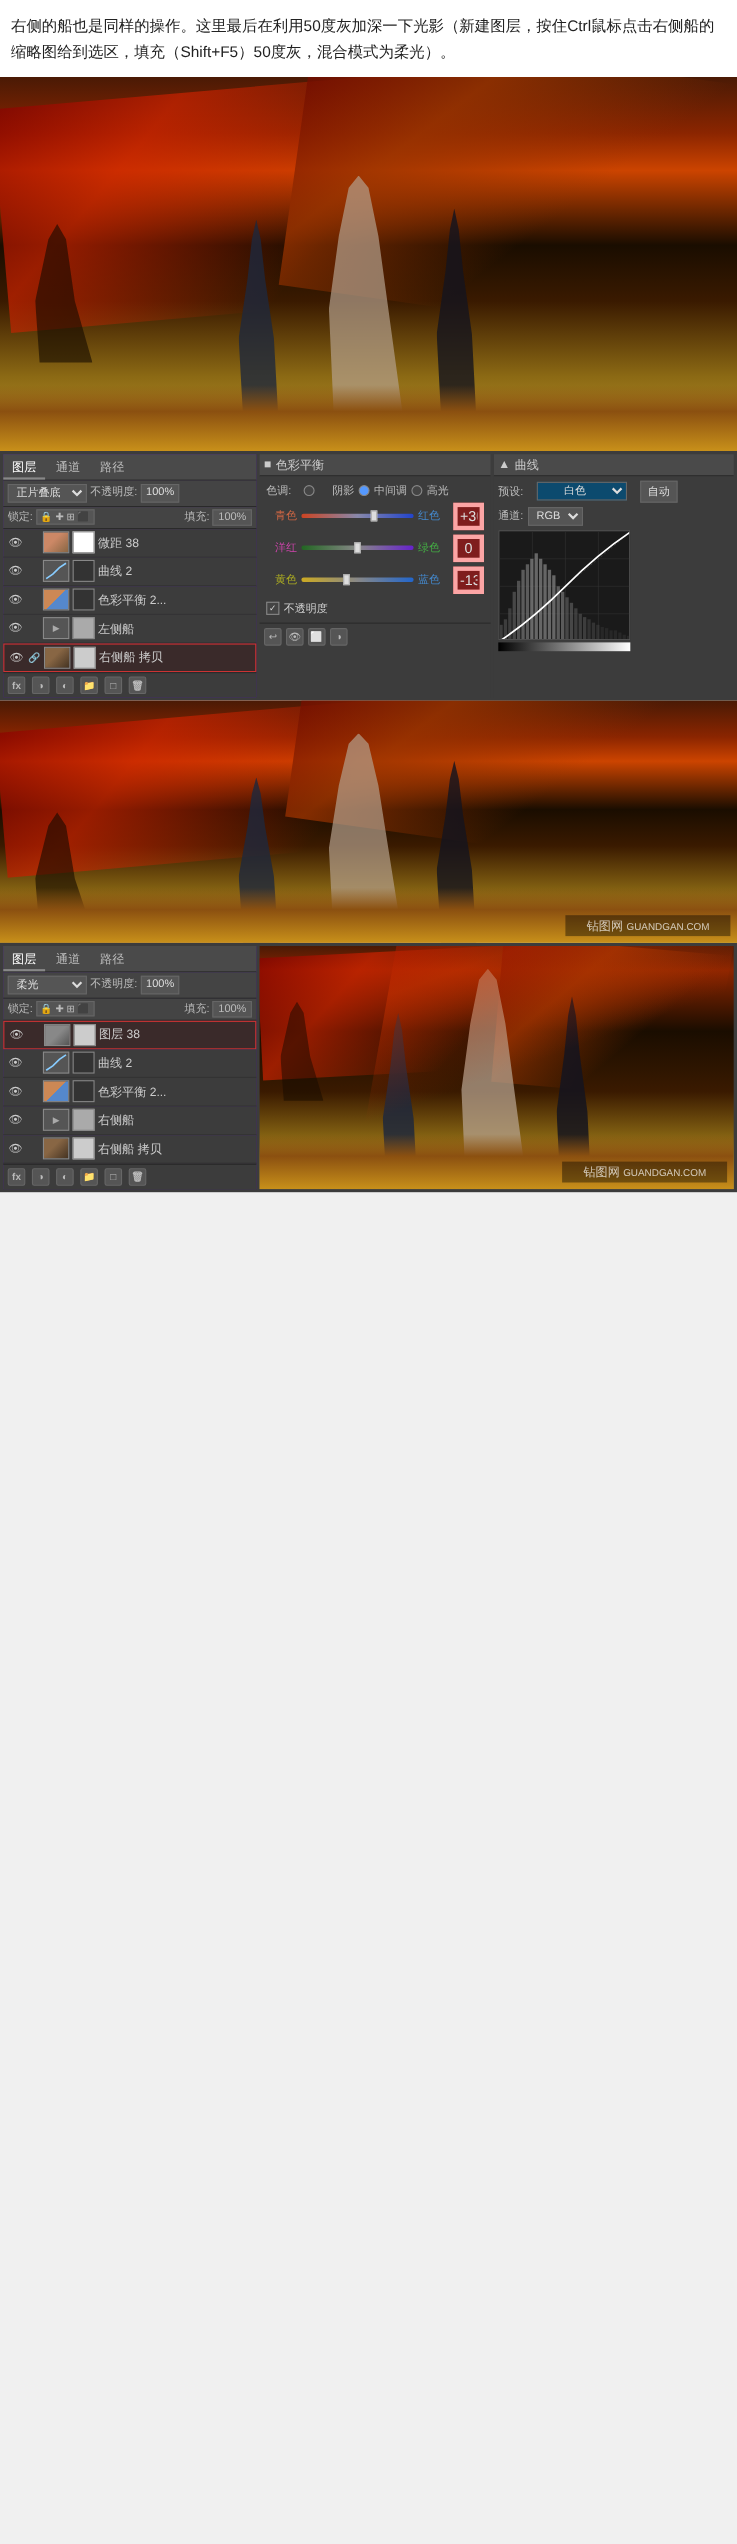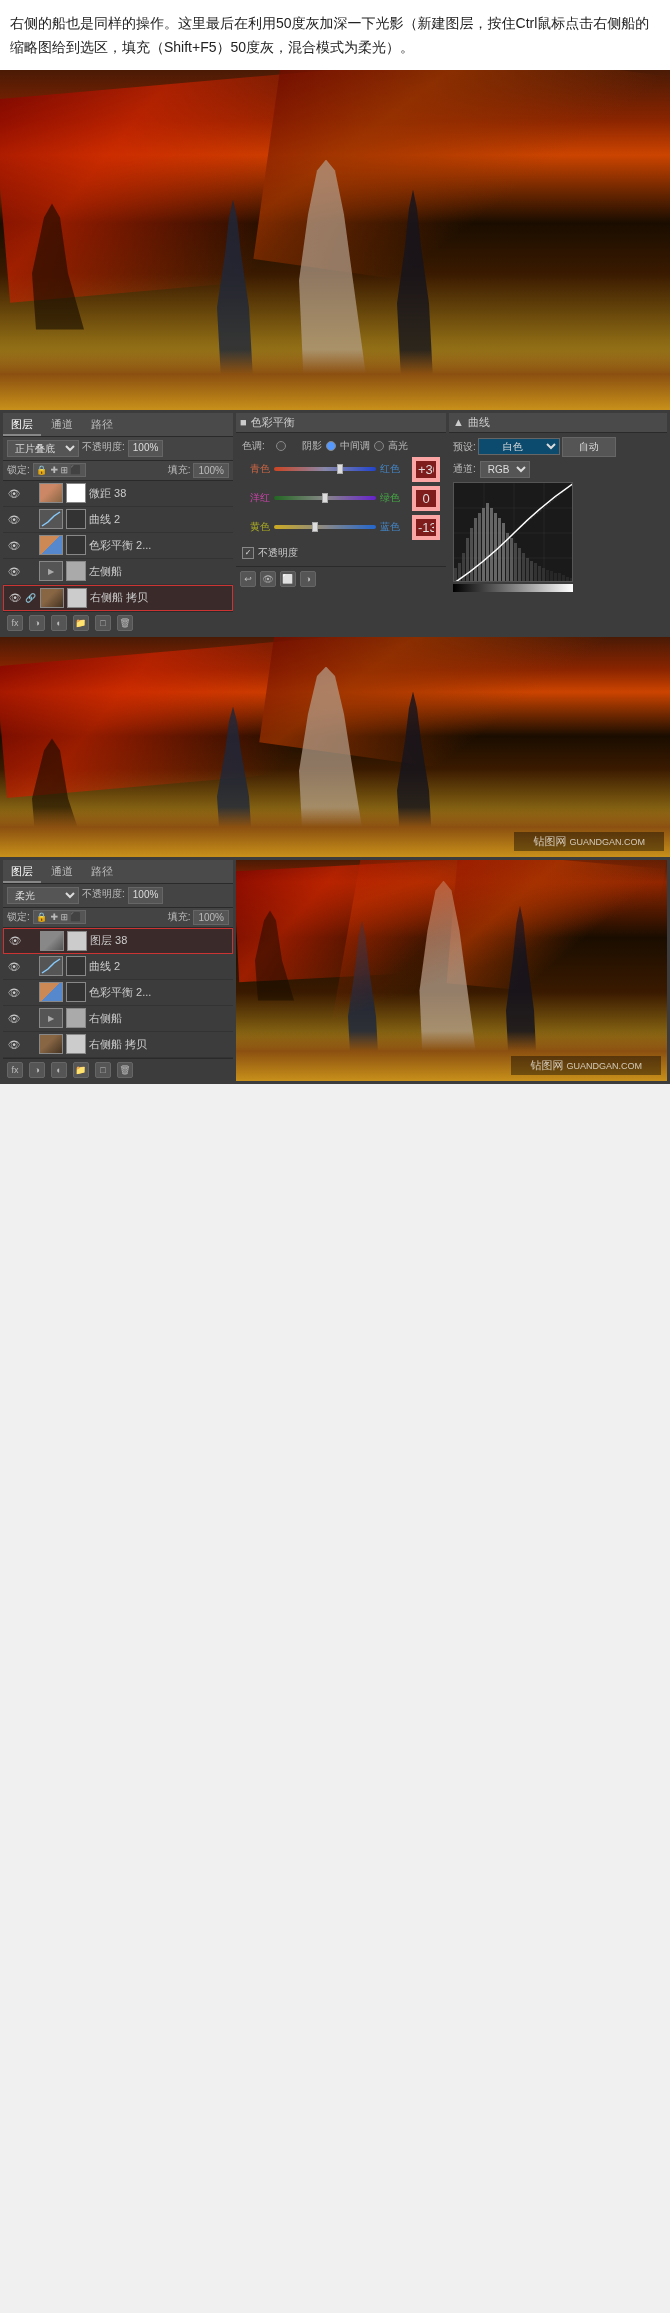--- a/index.html
+++ b/index.html
@@ -173,20 +173,21 @@
       text-overflow: ellipsis;
     }
 
     
     .panel-bottom-icons {
       background: #3c3c3c;
       padding: 3px 4px;
       display: flex;
       gap: 6px;
       border-top: 1px solid #2a2a2a;
+      font-weight: bold;
     }
 
     .icon-btn {
       width: 16px;
       height: 16px;
       background: #555;
       border: 1px solid #666;
       color: #bbb;
       font-size: 9px;
       display: flex;
@@ -363,21 +364,21 @@
       color: #ddd;
       font-size: 10px;
       padding: 1px 3px;
     }
 
     .auto-btn {
       background: #555;
       border: 1px solid #666;
       color: #ddd;
       font-size: 10px;
-      padding: 2px 16px;
+      padding: 2px 6px;
       cursor: pointer;
     }
 
     .curves-graph {
       width: 120px;
       height: 100px;
       background: #1a1a1a;
       border: 1px solid #555;
       position: relative;
       overflow: hidden;
@@ -572,21 +573,21 @@
     </div>
   </div>
 
   <div class="curves-panel" style="flex:1;">
     <div class="curves-header">
       <span>▲</span>
       <span>曲线</span>
     </div>
     <div class="curves-body">
 
-      <div style="display:flex;align-items:center;gap:2px;margin-bottom:4px;">
+      <div style="display:flex;align-items:center;gap:12px;margin-bottom:4px;">
         <span style="font-size:10px;color:#bbb;">预设:</span>
         <select style="background:#0c4a6e;border:1px solid #666;color:#ddd;font-size:10px;padding:1px 20px;">
           <option>白色</option>
         </select>
         <button class="auto-btn">自动</button>
       </div>
 
       <div class="curves-channel-row">
         <span>通道:</span>
         <select class="channel-select">

